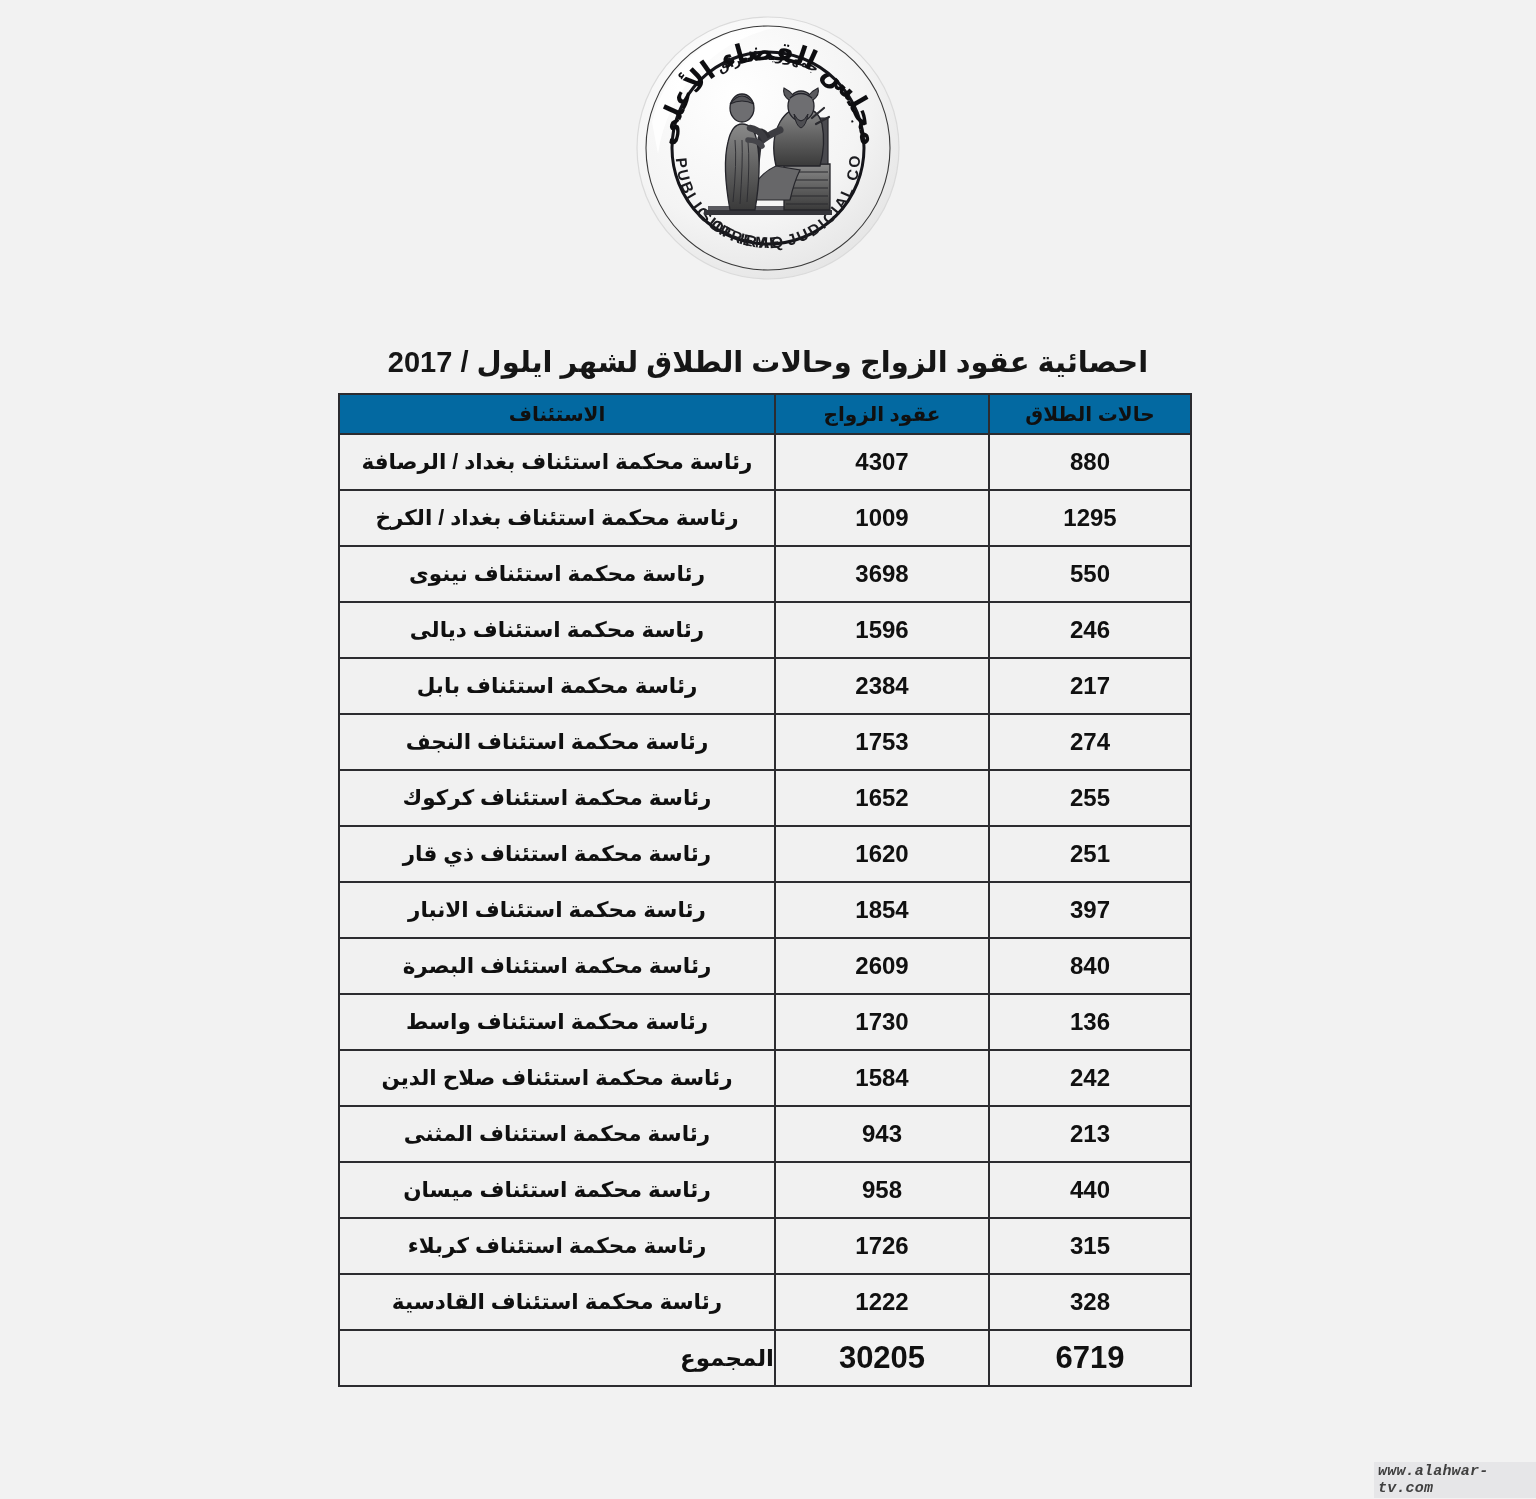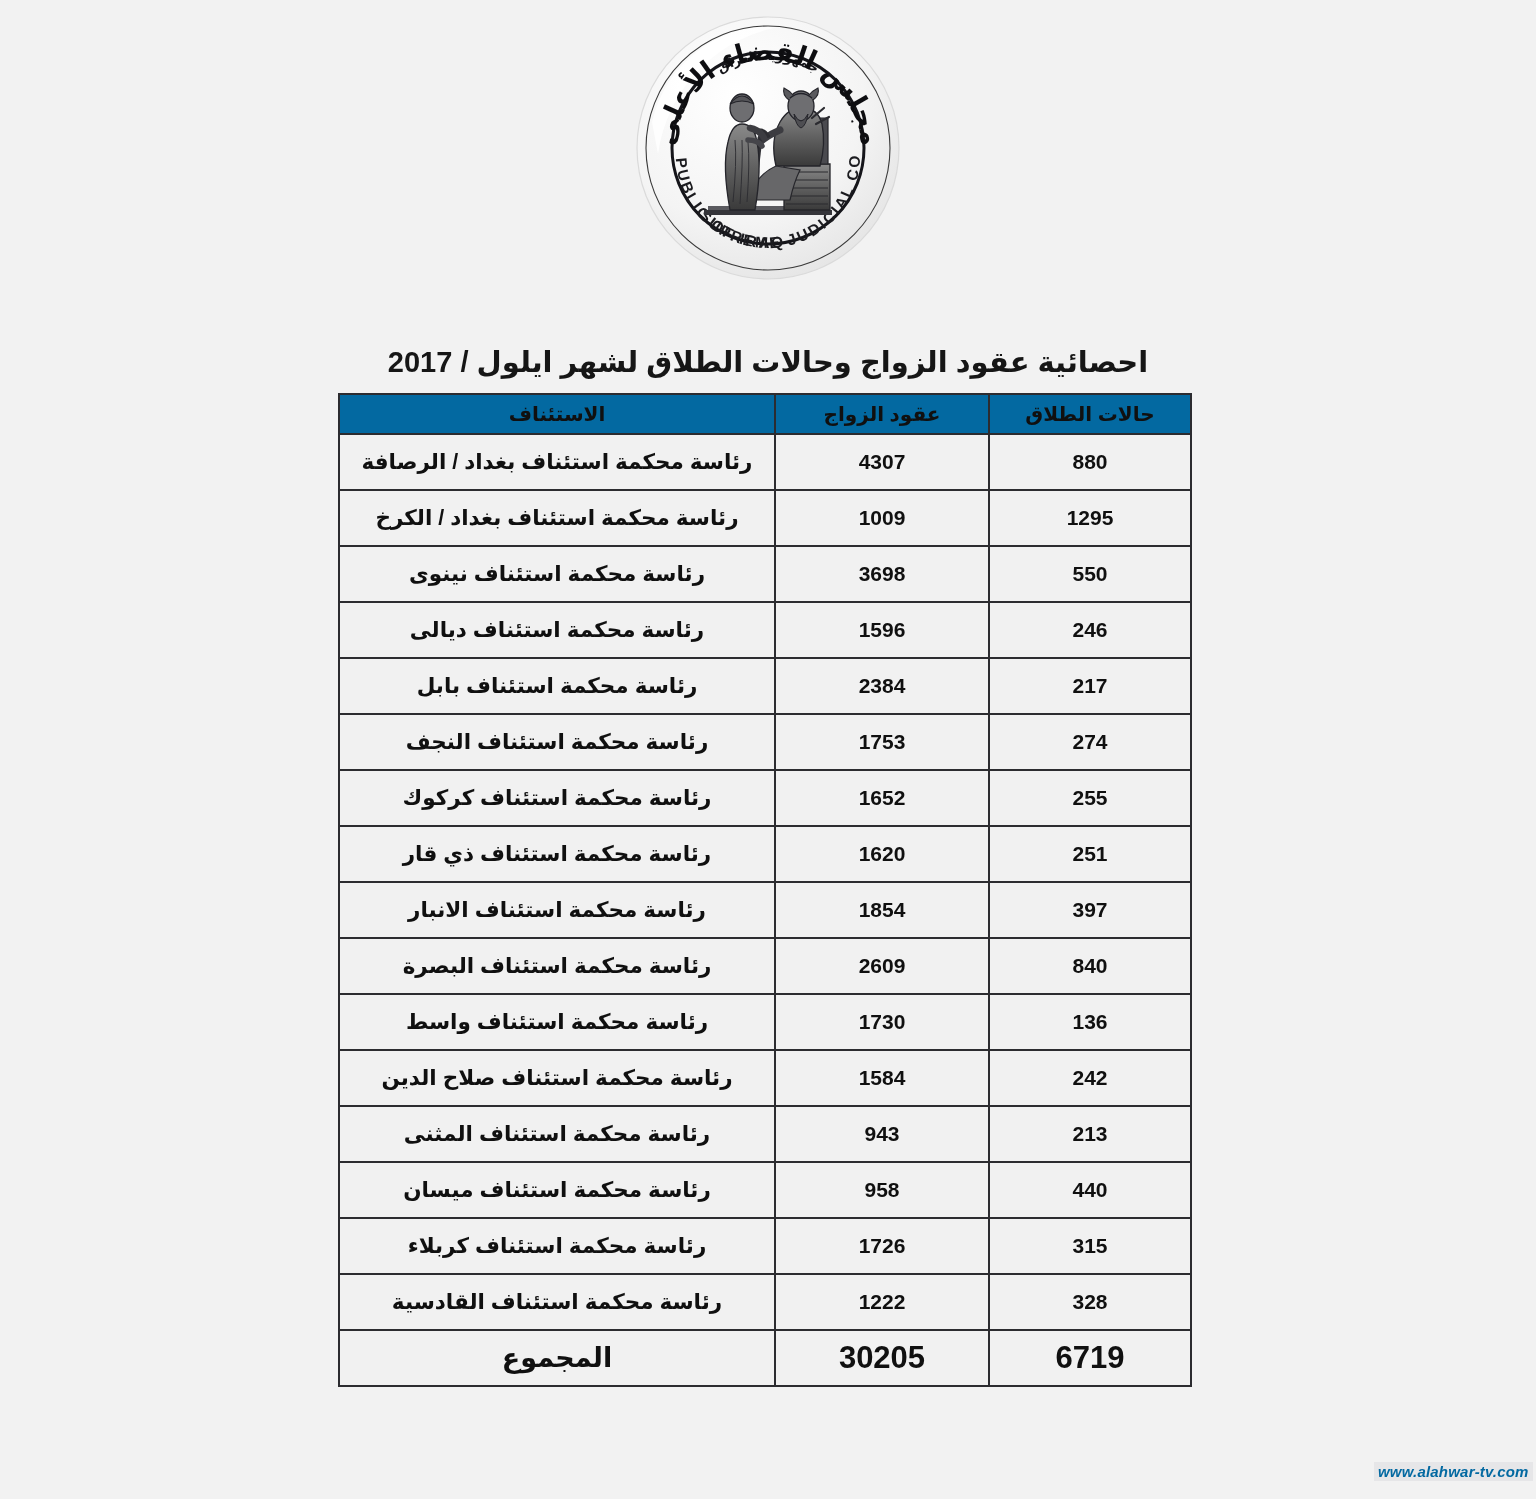--- a/index.html
+++ b/index.html
@@ -70,50 +70,51 @@
   }
   table.stats thead th {
     height: 38px;
     background: #0369a1;
     font-size: 20px;
     border-bottom-width: 2px;
   }
   table.stats tbody td {
     height: 54px;
     background: #f1f1f1;
-    font-size: 21px;
+    font-size: 24px;
   }
   table.stats tbody td.name-cell {
     font-size: 21.5px;
     letter-spacing: 0px;
   }
   table.stats tbody tr.total-row td {
     font-size: 31px;
   }
   table.stats tbody tr.total-row td.name-cell {
-    font-size: 27px;
+    font-size: 23px;
+    text-align: right;
   }
   col.col-divorce { width: 202px; }
   col.col-marriage { width: 214px; }
   col.col-court { width: 436px; }
 
   
   .watermark {
     position: absolute;
     left: 1374px;
     top: 1462px;
     font-size: 15px;
     font-style: italic;
     font-weight: bold;
-    color: #0369a1;
+    color: #404040;
     background: #e6e6e8;
     padding: 1px 4px;
     direction: ltr;
     letter-spacing: 0.2px;
-    font-family: Liberation Sans, sans-serif;
+    font-family: Liberation Mono, monospace;
   }
 </style>
 </head>
 <body>
 
 <div class="emblem-wrap">
   <div class="emblem">
     <svg viewBox="0 0 268 268" xmlns="http://www.w3.org/2000/svg">
       <defs>
         <path id="arcTop" d="M 40,140 A 94,94 0 0 1 228,140" fill="none"></path>

